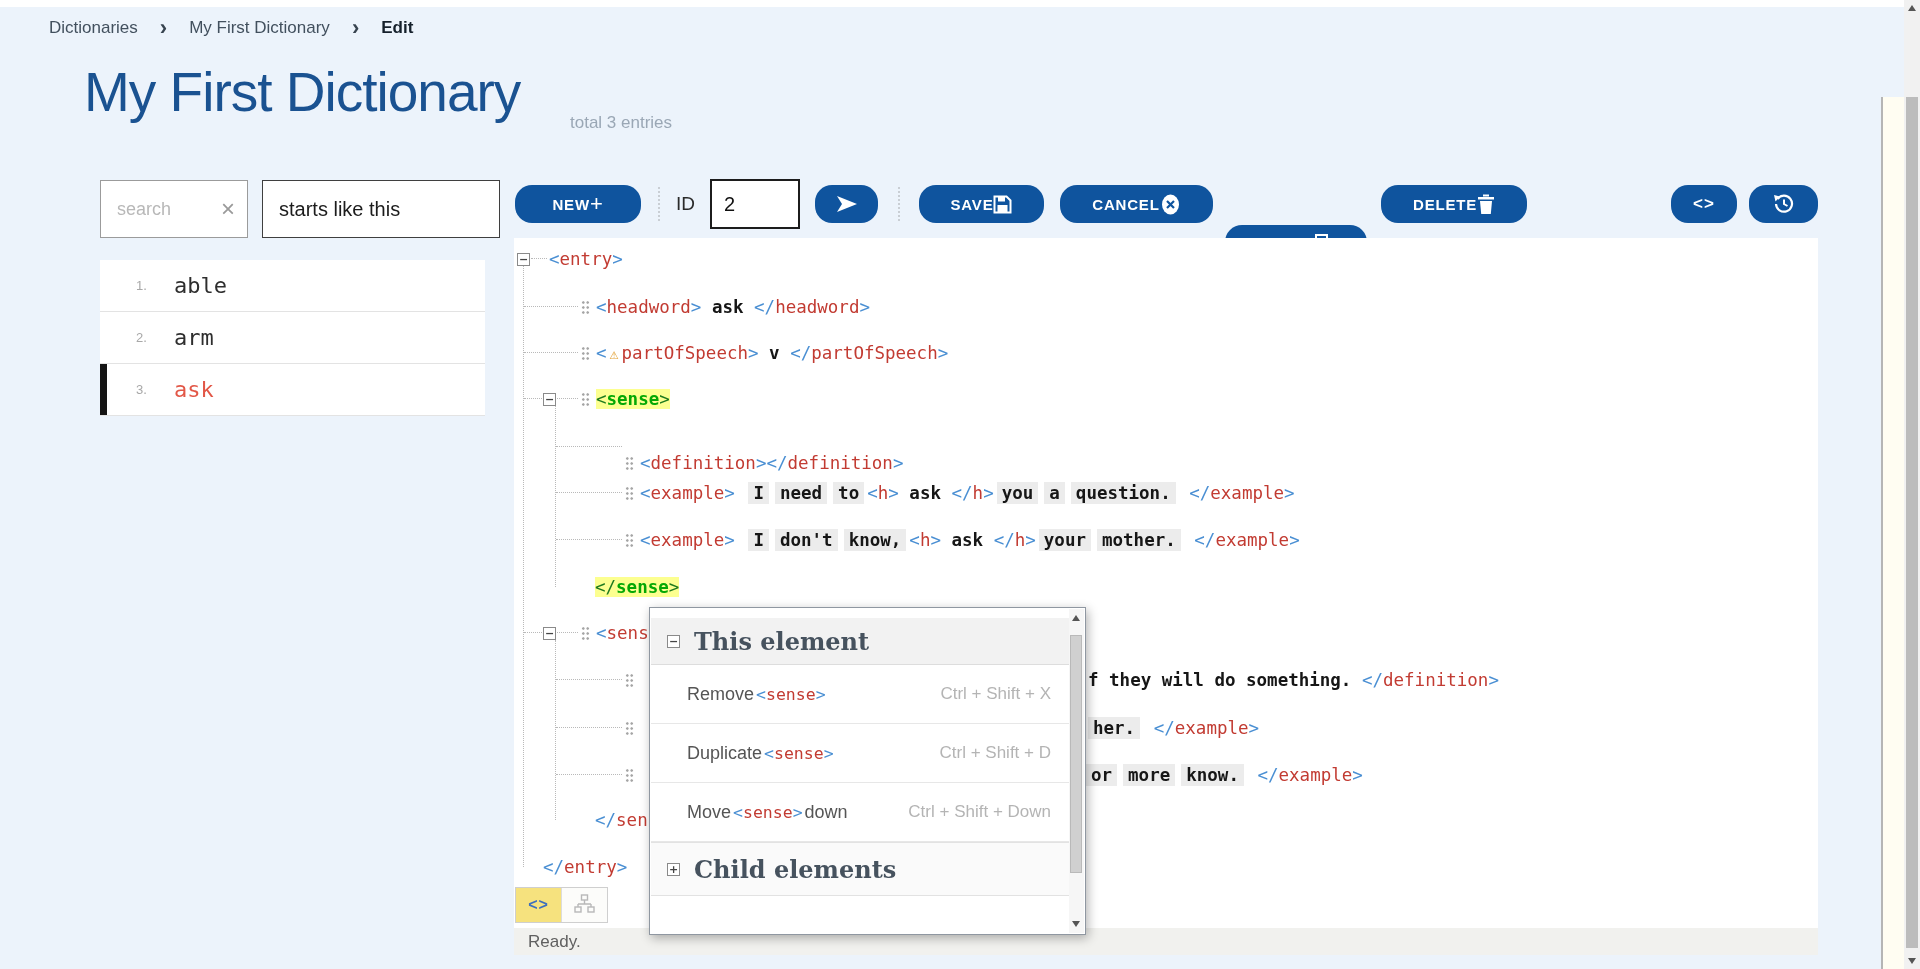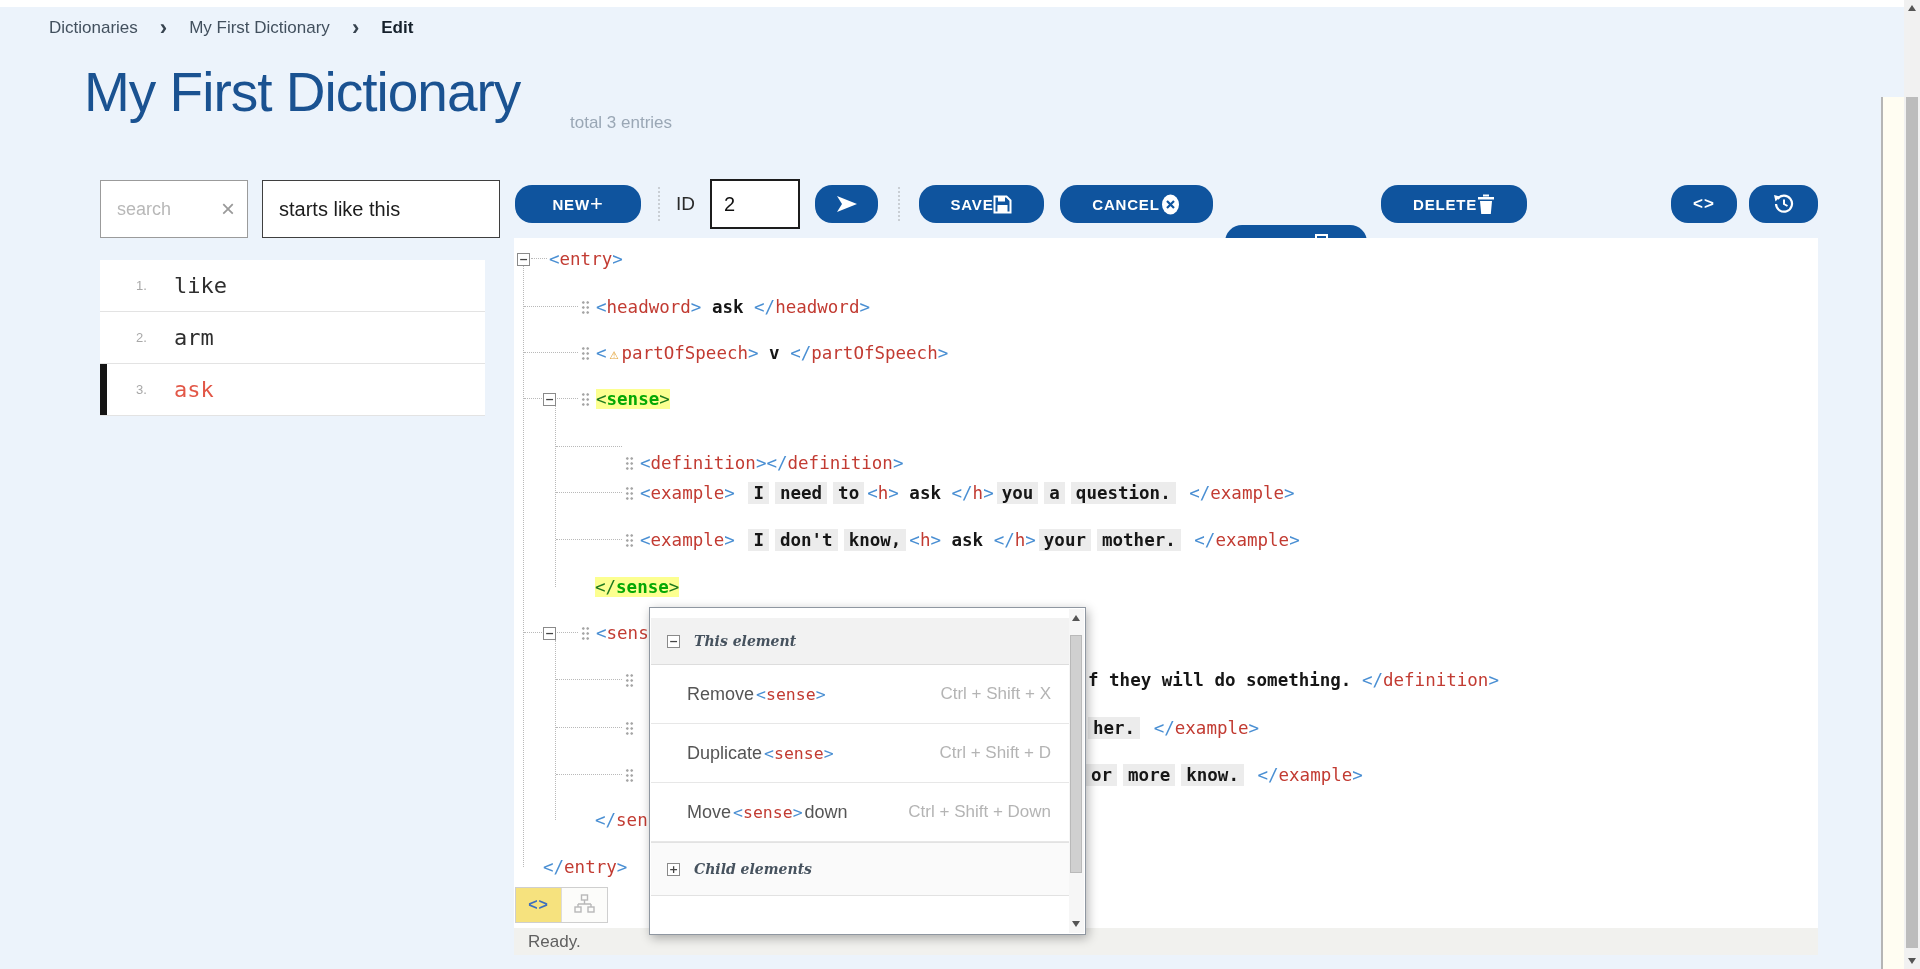--- a/index.html
+++ b/index.html
@@ -65,21 +65,21 @@
   .vtcell:last-child{border-right:none;}
   .vtcell.active{background:#f6e27e;}
   .vtcode{color:#3d6fbd;font-weight:700;font-size:16px;letter-spacing:1px;}
 
   
   .menu{left:649px;top:607px;width:437px;height:328px;background:#fff;border:1px solid #8f97a1;box-sizing:border-box;box-shadow:2px 3px 10px rgba(0,0,0,.3);z-index:50;}
   .minner{position:absolute;left:1px;top:10px;right:16px;}
   .mheader{height:46px;display:flex;align-items:center;background:#f2f2f2;border-bottom:1px solid #dddddd;cursor:pointer;}
   .mheader.h2{background:#fafafa;height:52px;border-top:1px solid #e2e2e2;border-bottom:1px solid #e2e2e2;}
   .mbox{width:13px;height:13px;box-sizing:border-box;border:1px solid #8a8a8a;background:#fff;color:#444;font:700 11px/11px "DejaVu Sans",sans-serif;text-align:center;margin:0 14px 0 16px;}
-  .mhlabel{font-family:"DejaVu Serif",serif;font-weight:700;font-size:14px;color:#46525e;font-style:italic;}
+  .mhlabel{font-family:"DejaVu Serif",serif;font-weight:700;font-size:24px;color:#46525e;}
   .mrow{height:58px;display:flex;align-items:center;border-bottom:1px solid #e7e7e7;cursor:pointer;}
   .mlabel{margin-left:36px;font-size:18px;color:#555;display:flex;align-items:baseline;}
   .mtag{font-family:"DejaVu Sans Mono",monospace;font-size:16.5px;margin:0 2px;}
   .mshort{margin-left:auto;margin-right:18px;font-size:17px;color:#b4b4b4;}
   .mscroll{position:absolute;top:1px;right:1px;bottom:1px;width:15px;background:#f6f6f6;}
   .mthumb{position:absolute;left:1px;top:26px;width:12px;height:238px;background:#d0d0d0;border:1px solid #b9b9b9;box-sizing:border-box;cursor:pointer;}
   .arr-up{width:0;height:0;border-left:4px solid transparent;border-right:4px solid transparent;border-bottom:6px solid #555;position:absolute;left:3px;cursor:pointer;}
   .arr-dn{width:0;height:0;border-left:4px solid transparent;border-right:4px solid transparent;border-top:6px solid #555;position:absolute;left:3px;cursor:pointer;}
 
   
@@ -104,21 +104,21 @@
 <div class="abs subtitle">total 3 entries</div>
 
 <div class="abs searchbox">
   <input type="text" placeholder="search" style="">
   <span class="clearx">×</span>
 </div>
 <div class="abs filterbox">starts like this</div>
 <div class="abs entrylist">
     <div class="erow">
       <span class="enum">1.</span>
-      <span class="eword">like</span>
+      <span class="eword">able</span>
     </div>
     <div class="erow">
       <span class="enum">2.</span>
       <span class="eword">arm</span>
     </div>
     <div class="erow sel">
       <span class="enum">3.</span>
       <span class="eword">ask</span>
     </div>
   </div>

